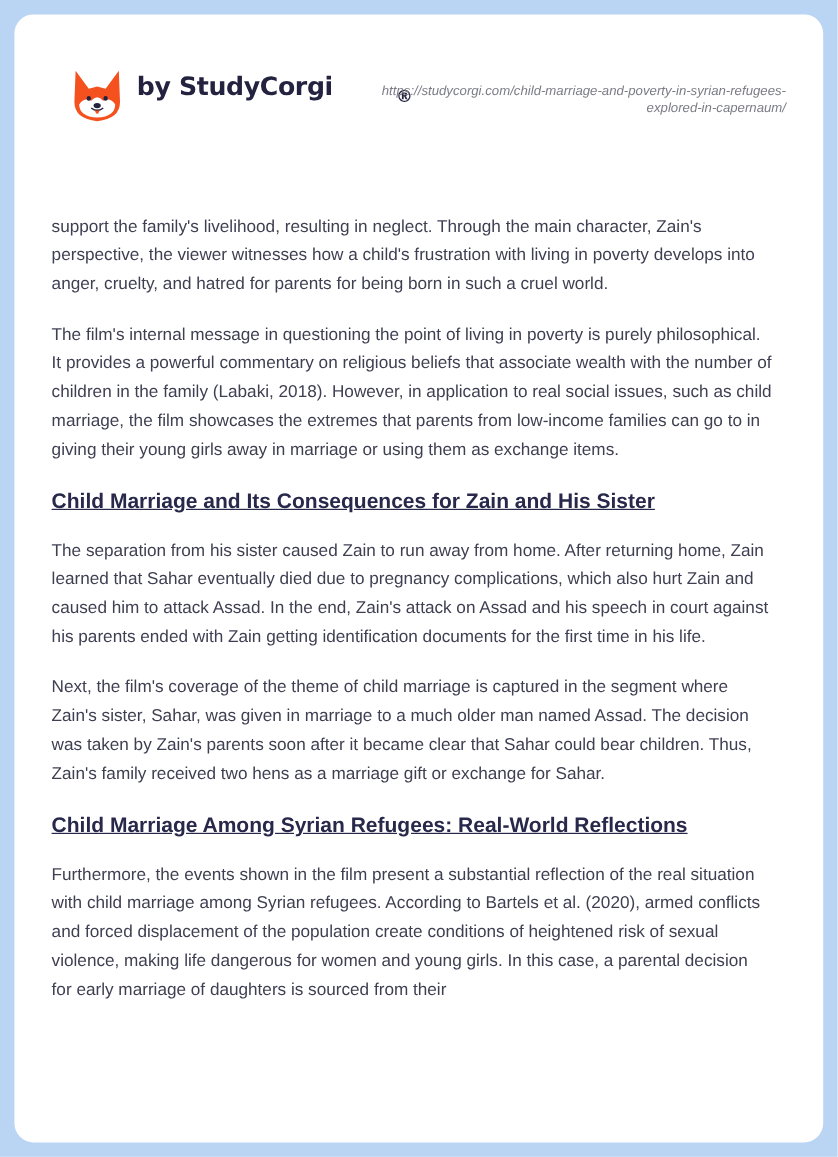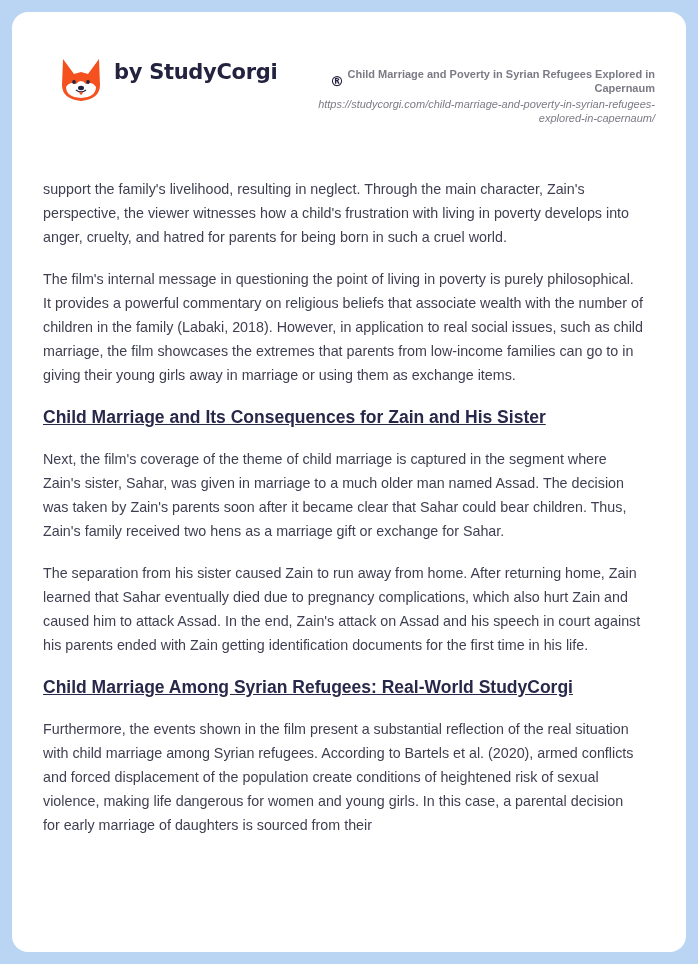--- a/index.html
+++ b/index.html
@@ -121,29 +121,28 @@
         <ellipse cx="14" cy="25" rx="1.8" ry="2" fill="#23223f"></ellipse>
         <ellipse cx="28" cy="25" rx="1.8" ry="2" fill="#23223f"></ellipse>
         <ellipse cx="21" cy="31" rx="3" ry="2.2" fill="#23223f"></ellipse>
         <path d="M16 33 Q21 37 26 33" stroke="#23223f" stroke-width="1.3" fill="none"></path>
         <path d="M19 35 Q21 41 23 35 Z" fill="#f4511e"></path>
       </svg>
       <span class="logo-text">by StudyCorgi</span>
       <span class="logo-reg">®</span>
     </div>
     <div class="doc-meta">
-      <div class="doc-title">Child Marriage and Poverty in Syrian Refugees Explored in Capernaum</div>
       <div class="doc-url">https://studycorgi.com/child-marriage-and-poverty-in-syrian-refugees-explored-in-capernaum/</div>
     </div>
   </div>
 
   <div class="content">
     <p>support the family's livelihood, resulting in neglect. Through the main character, Zain's perspective, the viewer witnesses how a child's frustration with living in poverty develops into anger, cruelty, and hatred for parents for being born in such a cruel world.</p>
     <p>The film's internal message in questioning the point of living in poverty is purely philosophical. It provides a powerful commentary on religious beliefs that associate wealth with the number of children in the family (Labaki, 2018). However, in application to real social issues, such as child marriage, the film showcases the extremes that parents from low-income families can go to in giving their young girls away in marriage or using them as exchange items.</p>
 
     <h2>Child Marriage and Its Consequences for Zain and His Sister</h2>
+    <p>The separation from his sister caused Zain to run away from home. After returning home, Zain learned that Sahar eventually died due to pregnancy complications, which also hurt Zain and caused him to attack Assad. In the end, Zain's attack on Assad and his speech in court against his parents ended with Zain getting identification documents for the first time in his life.</p>
     <p>Next, the film's coverage of the theme of child marriage is captured in the segment where Zain's sister, Sahar, was given in marriage to a much older man named Assad. The decision was taken by Zain's parents soon after it became clear that Sahar could bear children. Thus, Zain's family received two hens as a marriage gift or exchange for Sahar.</p>
-    <p>The separation from his sister caused Zain to run away from home. After returning home, Zain learned that Sahar eventually died due to pregnancy complications, which also hurt Zain and caused him to attack Assad. In the end, Zain's attack on Assad and his speech in court against his parents ended with Zain getting identification documents for the first time in his life.</p>
 
-    <h2>Child Marriage Among Syrian Refugees: Real-World StudyCorgi</h2>
+    <h2>Child Marriage Among Syrian Refugees: Real-World Reflections</h2>
     <p>Furthermore, the events shown in the film present a substantial reflection of the real situation with child marriage among Syrian refugees. According to Bartels et al. (2020), armed conflicts and forced displacement of the population create conditions of heightened risk of sexual violence, making life dangerous for women and young girls. In this case, a parental decision for early marriage of daughters is sourced from their</p>
   </div>
 </div>
 
 </body></html>

